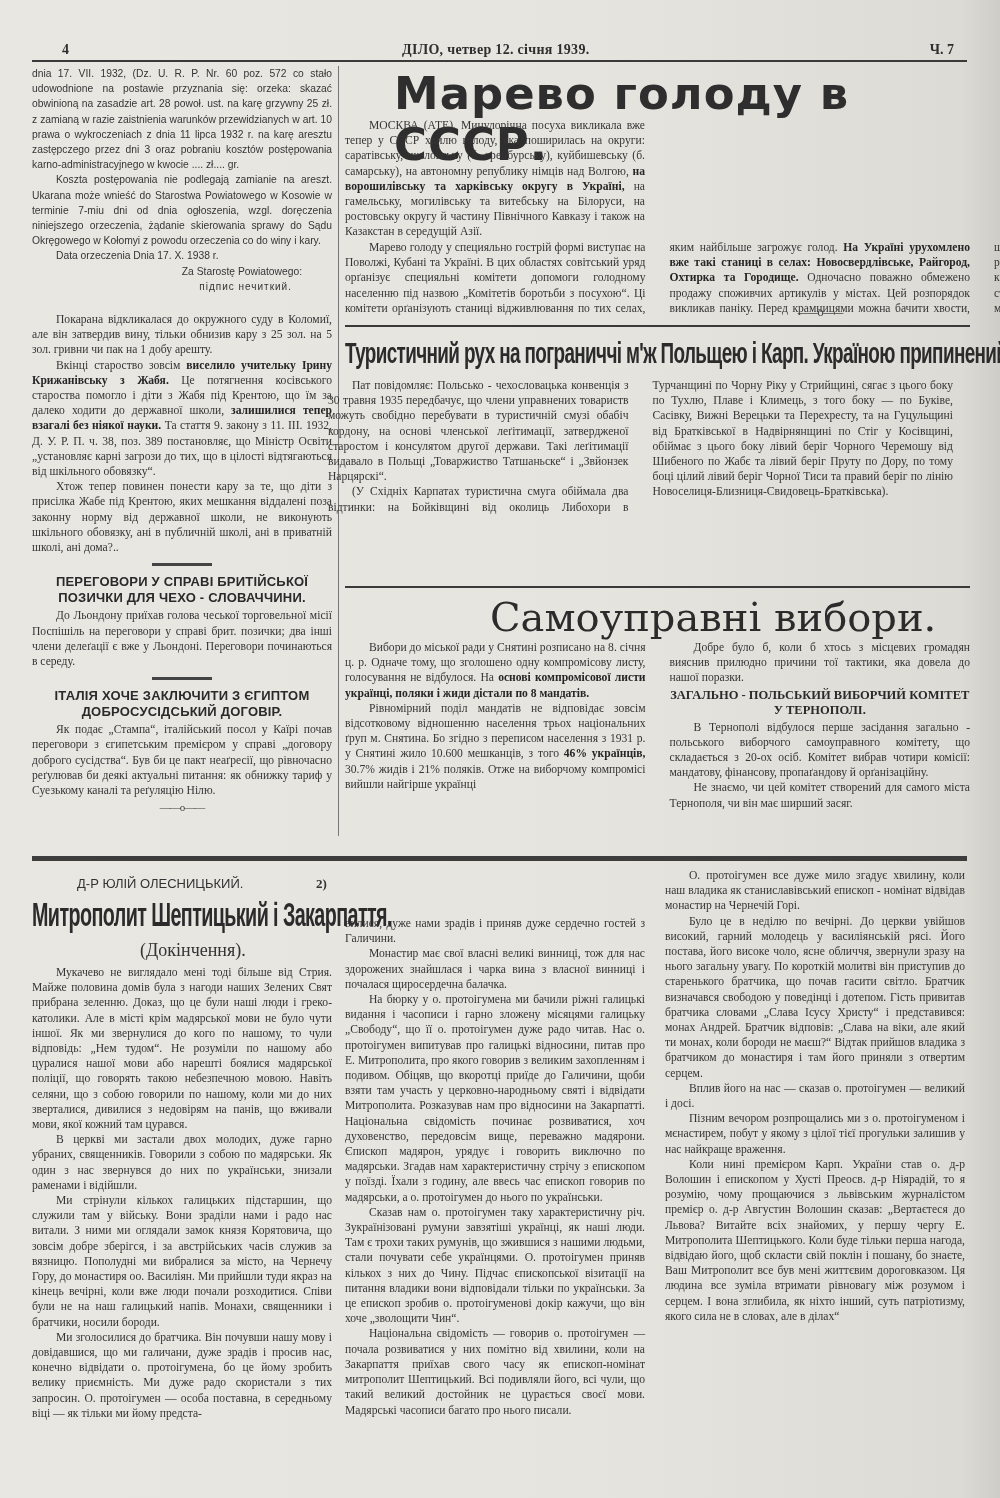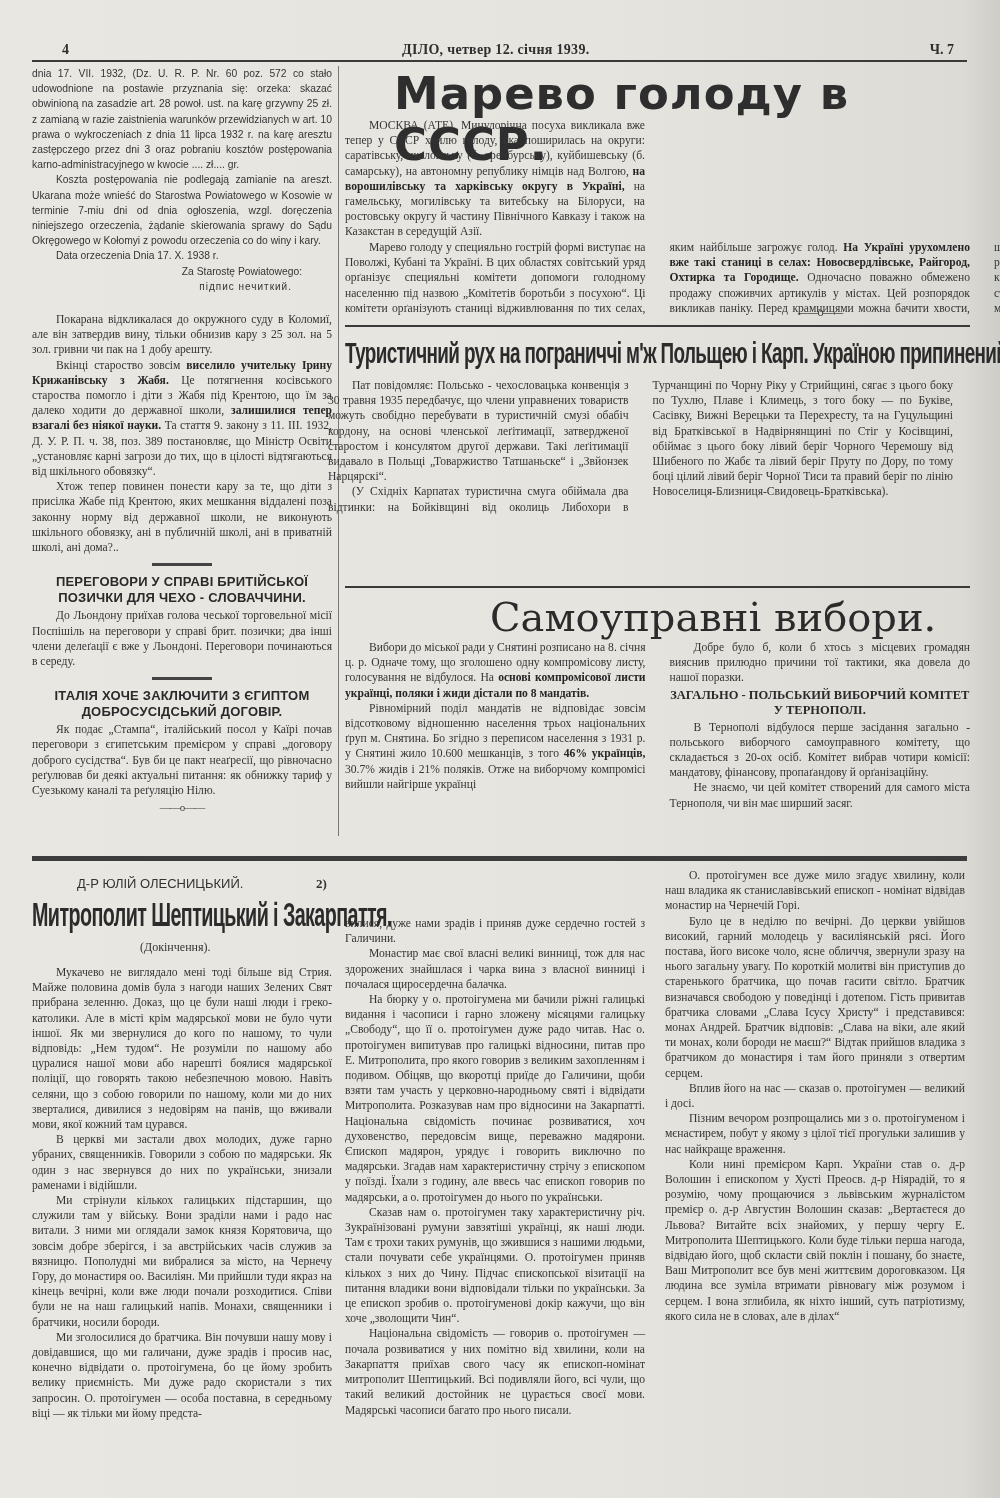--- a/index.html
+++ b/index.html
@@ -18,21 +18,21 @@
   .subh{font-family:"Liberation Sans",sans-serif;font-weight:bold;font-size:13px;line-height:16px;text-align:center;color:#2a2a2a;margin:4px 0 2px 0;letter-spacing:.2px;}
   .subh2{font-family:"Liberation Serif",serif;font-weight:bold;font-size:12.5px;line-height:15px;text-align:center;color:#2a2a2a;margin:2px 0 2px 0;}
   .sep{display:block;margin:8px auto;width:60px;height:3px;background:#444;}
   .sepo{text-align:center;font-size:11px;color:#444;margin:2px 0;letter-spacing:-1px;}
   .headline1{position:absolute;left:400px;top:68px;font-family:"DejaVu Sans",sans-serif;font-weight:bold;font-size:44px;letter-spacing:1px;color:#2e2e2e;transform:scaleX(1.02);}
   .headline2{position:absolute;left:345px;top:336px;width:640px;font-family:"Liberation Sans",sans-serif;font-weight:bold;font-size:30px;color:#2b2b2b;letter-spacing:-1px;transform:scaleX(0.63);transform-origin:left top;white-space:nowrap;}
   .headline3{position:absolute;left:490px;top:594px;font-family:"DejaVu Serif",serif;font-size:40px;color:#2b2b2b;}
   .headline4{position:absolute;left:32px;top:895px;font-family:"Liberation Sans",sans-serif;font-weight:bold;font-size:34px;color:#2b2b2b;letter-spacing:-1px;transform:scaleX(0.58);transform-origin:left top;white-space:nowrap;}
   .byline{position:absolute;left:32px;top:876px;font-family:"Liberation Sans",sans-serif;font-size:13px;color:#333;margin-left:45px;}
   .partno{position:absolute;left:316px;top:876px;font-family:"Liberation Serif",serif;font-size:13px;font-weight:bold;color:#333;}
-  .subtitle{position:absolute;left:140px;top:940px;font-family:"Liberation Serif",serif;font-size:12px;color:#333;}
+  .subtitle{position:absolute;left:140px;top:940px;font-family:"Liberation Serif",serif;font-size:18px;color:#333;}
   .sig{text-align:right;padding-right:30px;}
   .sig2{text-align:right;padding-right:40px;font-size:10px;letter-spacing:1px;}
   .vline{position:absolute;width:1px;background:#777;}
 </style>
 </head>
 <body>
 
 <div class="page">
 
   <div class="hdr">

